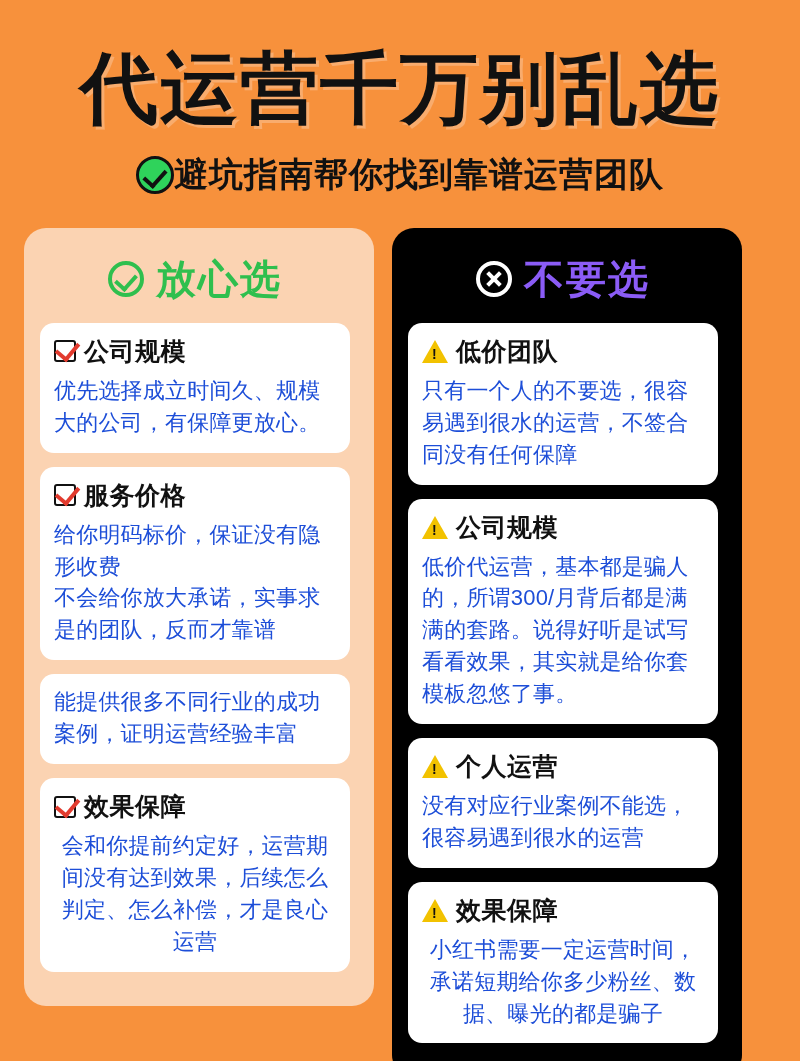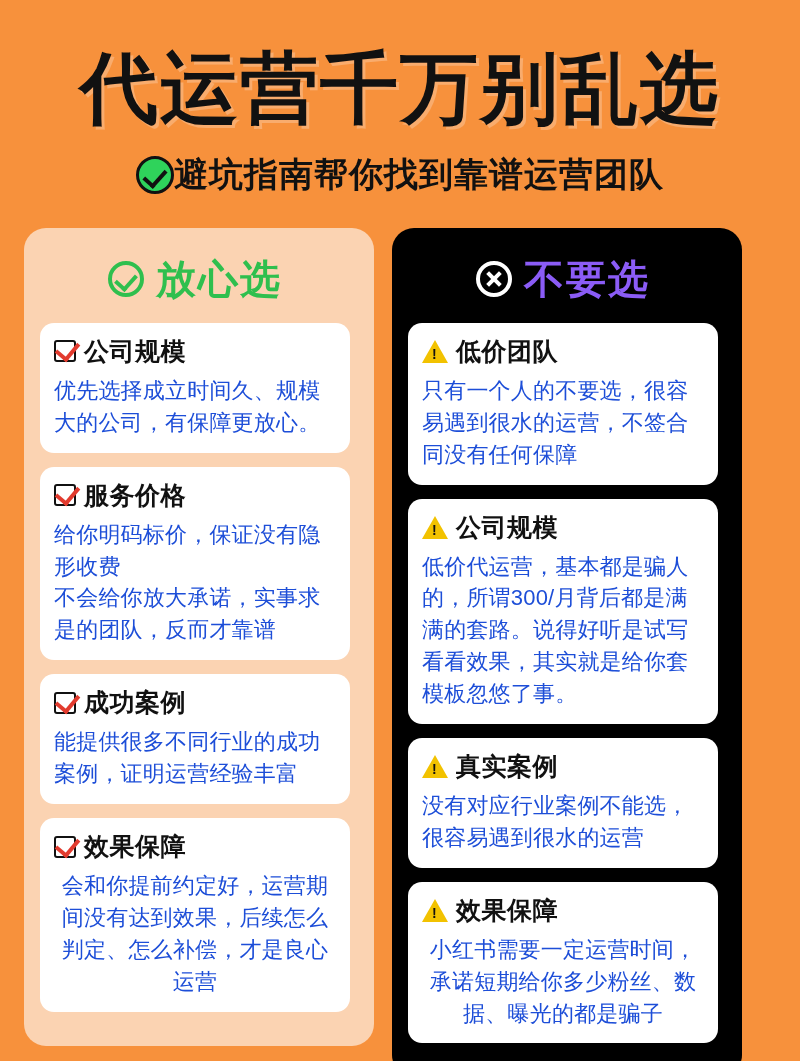--- a/index.html
+++ b/index.html
@@ -245,24 +245,20 @@
       <div class="card">
         <div class="card-head">
           <span class="box-check"></span>
           <span class="card-title">服务价格</span>
         </div>
         <div class="card-body">给你明码标价，保证没有隐形收费
 不会给你放大承诺，实事求是的团队，反而才靠谱</div>
       </div>
 
       <div class="card">
-        <div class="card-head">
-          <span class="box-check"></span>
-          <span class="card-title">成功案例</span>
-        </div>
         <div class="card-body">能提供很多不同行业的成功案例，证明运营经验丰富</div>
       </div>
 
       <div class="card">
         <div class="card-head">
           <span class="box-check"></span>
           <span class="card-title">效果保障</span>
         </div>
         <div class="card-body">会和你提前约定好，运营期间没有达到效果，后续怎么判定、怎么补偿，才是良心运营</div>
       </div>
@@ -286,21 +282,21 @@
         <div class="card-head">
           <span class="warn-tri"></span>
           <span class="card-title">公司规模</span>
         </div>
         <div class="card-body">低价代运营，基本都是骗人的，所谓300/月背后都是满满的套路。说得好听是试写看看效果，其实就是给你套模板忽悠了事。</div>
       </div>
 
       <div class="card">
         <div class="card-head">
           <span class="warn-tri"></span>
-          <span class="card-title">真实案例</span>
+          <span class="card-title">个人运营</span>
         </div>
         <div class="card-body">没有对应行业案例不能选，很容易遇到很水的运营</div>
       </div>
 
       <div class="card">
         <div class="card-head">
           <span class="warn-tri"></span>
           <span class="card-title">效果保障</span>
         </div>
         <div class="card-body">小红书需要一定运营时间，承诺短期给你多少粉丝、数据、曝光的都是骗子</div>

